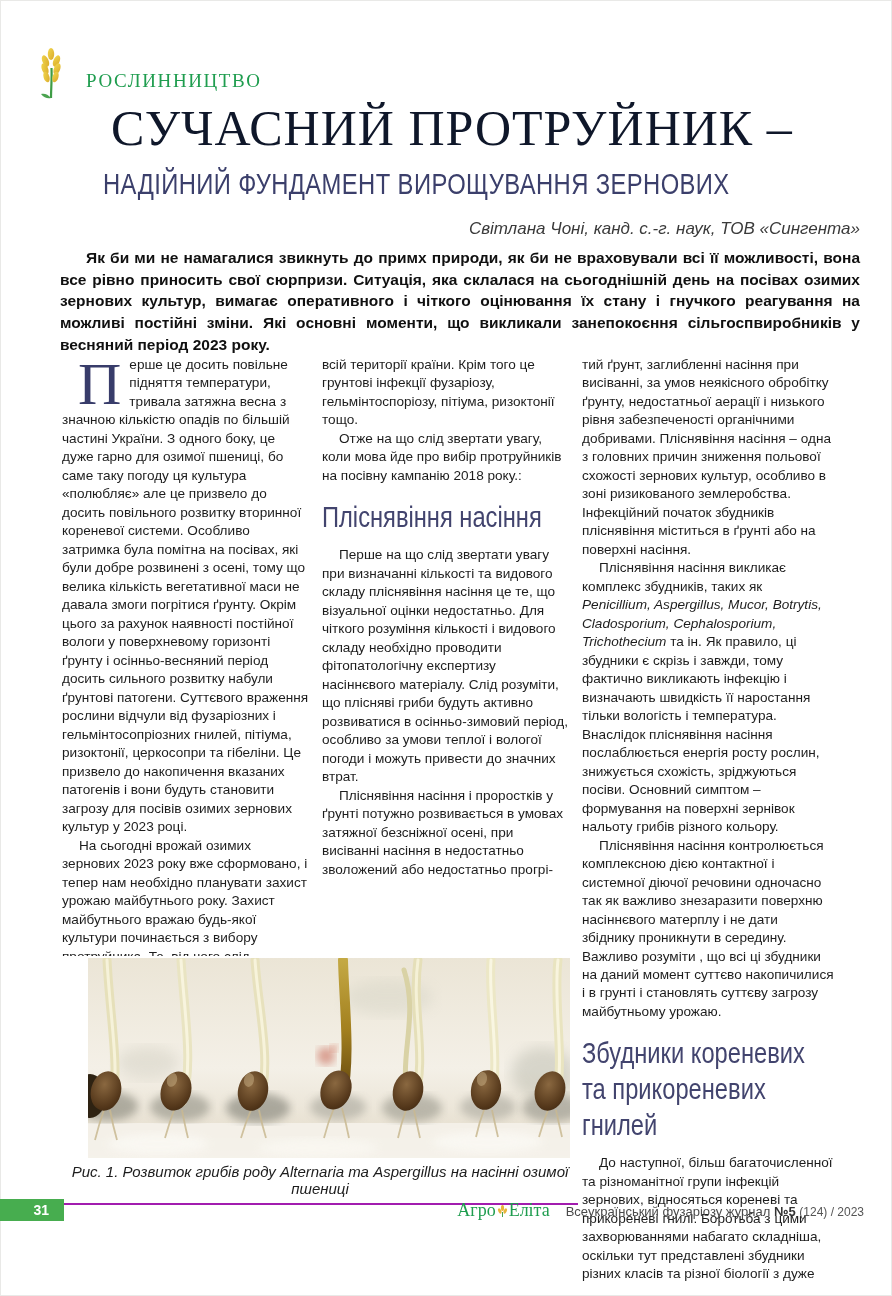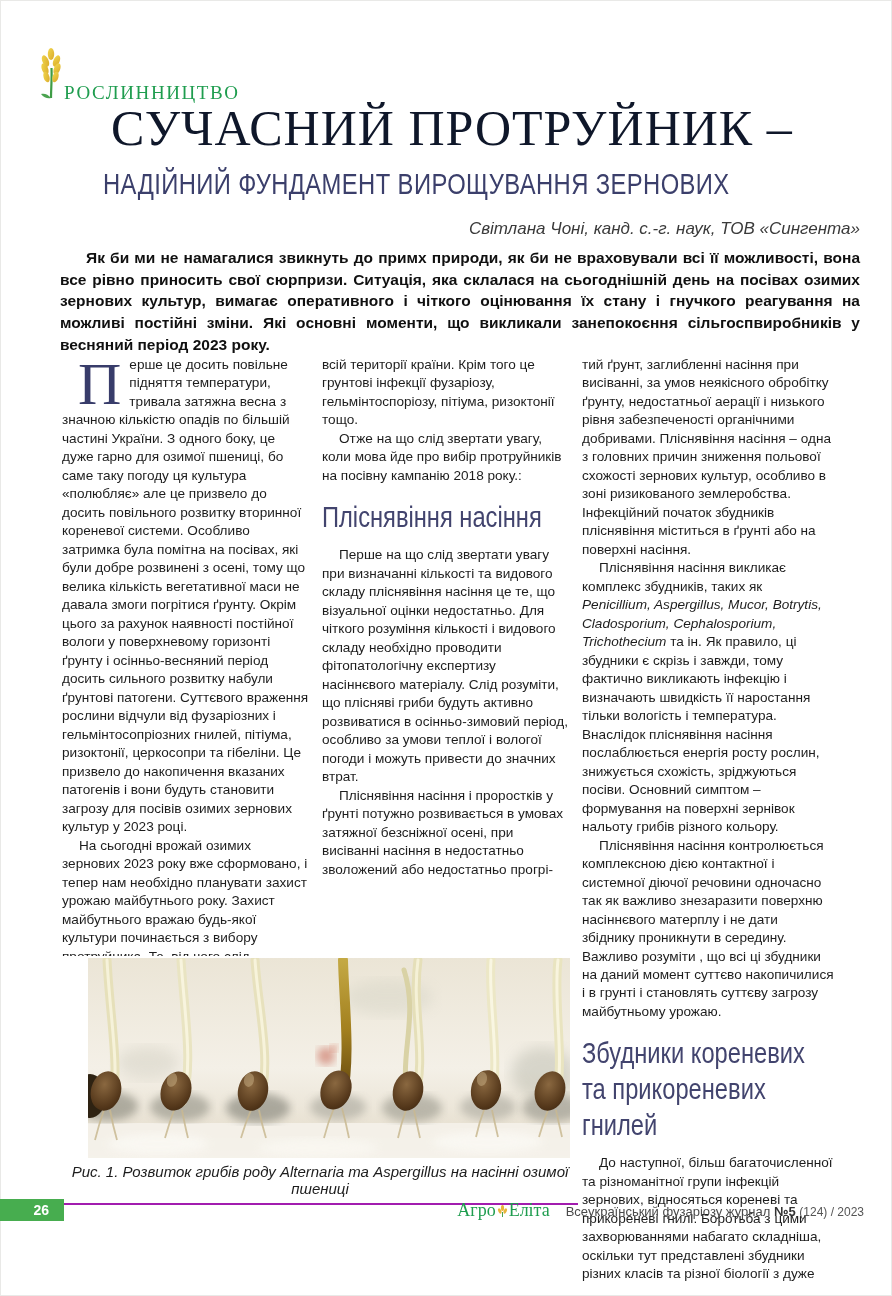--- a/index.html
+++ b/index.html
@@ -3,21 +3,21 @@
 <meta charset="utf-8">
 <style>
   html,body { margin:0; padding:0; background:#d8d8d8; }
   .page {
     position:relative; width:892px; height:1296px; margin:0 auto;
     background:#ffffff; overflow:hidden;
     box-shadow: inset 0 0 0 1px #e9e9e7;
     font-family:"Liberation Sans", sans-serif; color:#1d1d1d;
   }
   
-  .category { position:absolute; left:38px; top:48px; display:flex; align-items:flex-end; gap:0; }
+  .category { position:absolute; left:38px; top:48px; display:flex; align-items:center; gap:22px; }
   .category-label {
     font-family:"Liberation Serif", serif; font-size:19px; letter-spacing:1.6px;
     color:#1f9d4f; margin-top:10px;
   }
   
   .title {
     position:absolute; left:102px; top:90px; width:764px; white-space:nowrap;
     font-family:"Liberation Serif", serif; font-weight:normal;
     font-size:50px; letter-spacing:1px; color:#0f172a; margin:9px;
   }
@@ -220,21 +220,21 @@
       <g fill="#c9b086" opacity=".5">
         <ellipse cx="84" cy="122" rx="5" ry="7" transform="rotate(18 84 122)"></ellipse>
         <ellipse cx="161" cy="122" rx="5" ry="7" transform="rotate(12 161 122)"></ellipse>
         <ellipse cx="394" cy="121" rx="5" ry="7" transform="rotate(10 394 121)"></ellipse>
       </g>
     </svg>
   </div>
 
   <div class="figcaption">Рис. 1. Розвиток грибів роду Alternaria та Aspergillus на насінні озимої пшениці</div>
 
-  <div class="footer-page">26</div>
+  <div class="footer-page">31</div>
   <div class="footer-right">
     <span class="brand">
       <span>Агро</span>
       <span class="wheat-mini">
         <svg width="11" height="13" viewBox="0 0 11 13">
           <ellipse cx="5.5" cy="3" rx="1.6" ry="3" fill="#e8b53a"></ellipse>
           <ellipse cx="2.8" cy="6" rx="1.5" ry="2.8" fill="#e8b53a" transform="rotate(-28 2.8 6)"></ellipse>
           <ellipse cx="8.2" cy="6" rx="1.5" ry="2.8" fill="#e8b53a" transform="rotate(28 8.2 6)"></ellipse>
           <path d="M5.5 7 L5.5 12" stroke="#4aa34f" stroke-width="1"></path>
         </svg>

